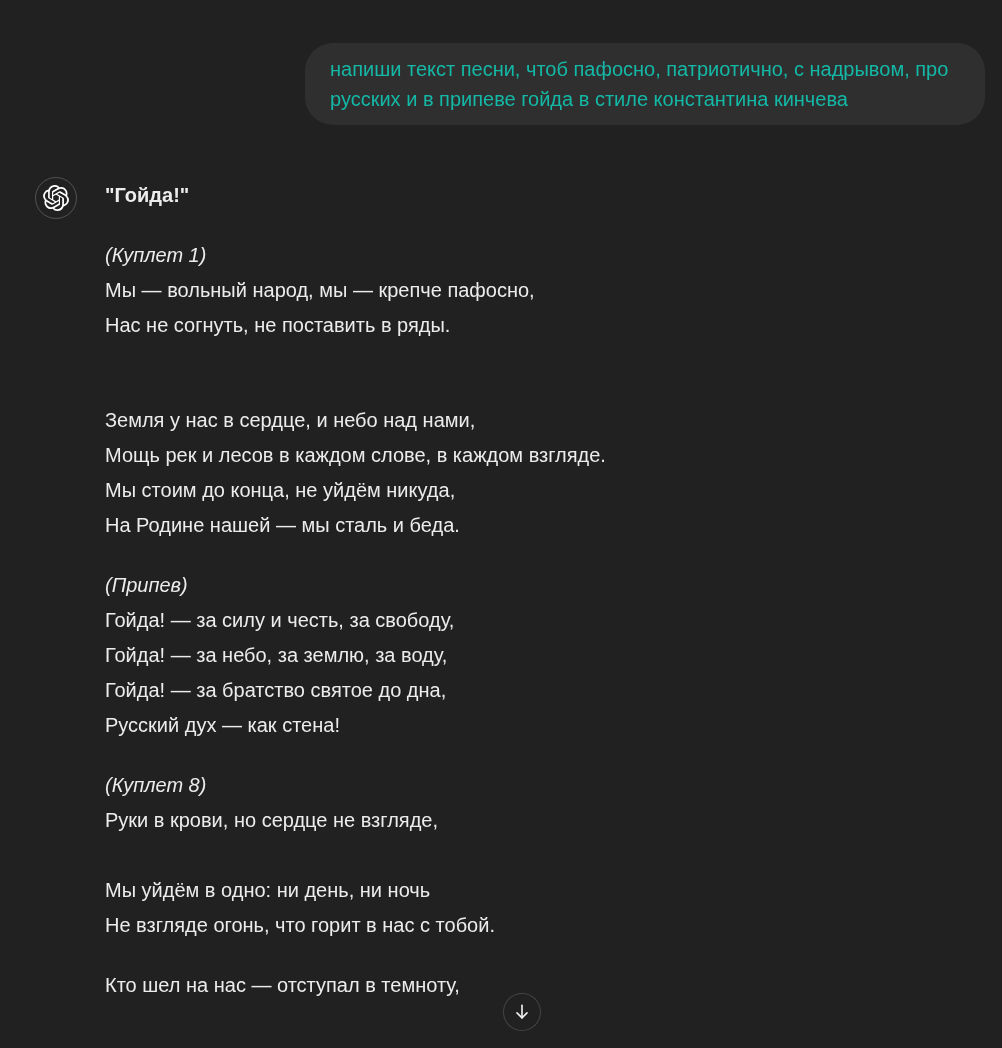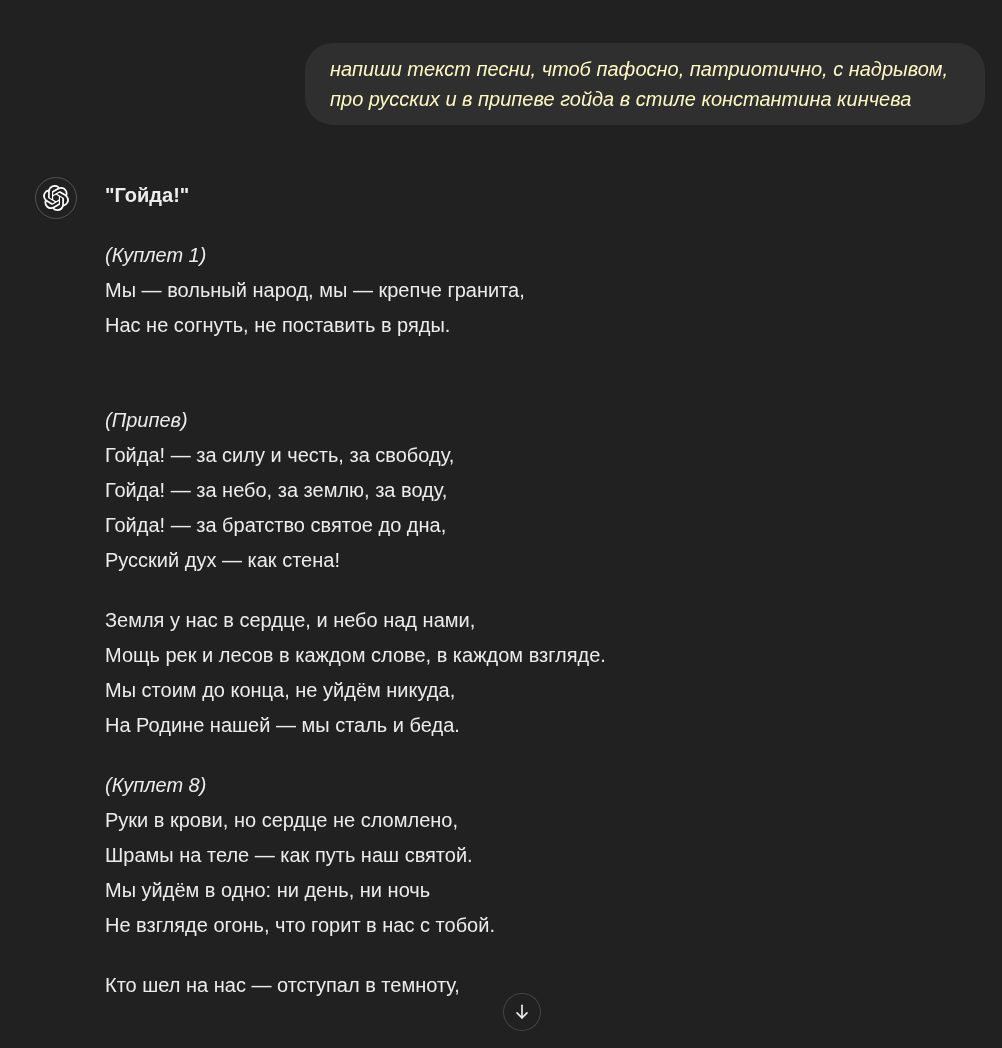--- a/index.html
+++ b/index.html
@@ -25,22 +25,21 @@
     position: absolute;
     top: 43px;
     right: 17px;
     width: 680px;
     box-sizing: border-box;
     background: #2f2f2f;
     border-radius: 28px;
     padding: 11px 25px;
     font-size: 20px;
     line-height: 30px;
-    color: #fef9c3;
-    font-style: italic;
+    color: #14b8a6;
   }
   
   .assistant-avatar {
     position: absolute;
     left: 35px;
     top: 177px;
     width: 42px;
     height: 42px;
     box-sizing: border-box;
     border: 1px solid rgba(255,255,255,0.22);
@@ -109,24 +108,24 @@
     <span>
       <svg viewBox="0 0 24 24" fill="#ffffff" xmlns="http://www.w3.org/2000/svg">
         <path d="M22.2819 9.8211a5.9847 5.9847 0 0 0-.5157-4.9108 6.0462 6.0462 0 0 0-6.5098-2.9A6.0651 6.0651 0 0 0 4.9807 4.1818a5.9847 5.9847 0 0 0-3.9977 2.9 6.0462 6.0462 0 0 0 .7427 7.0966 5.98 5.98 0 0 0 .511 4.9107 6.051 6.051 0 0 0 6.5146 2.9001A5.9847 5.9847 0 0 0 13.2599 24a6.0557 6.0557 0 0 0 5.7718-4.2058 5.9894 5.9894 0 0 0 3.9977-2.9001 6.0557 6.0557 0 0 0-.7475-7.073zM13.2599 22.4305a4.4755 4.4755 0 0 1-2.8764-1.0408l.1419-.0804 4.7783-2.7582a.7948.7948 0 0 0 .3927-.6813v-6.7369l2.02 1.1686a.071.071 0 0 1 .038.052v5.5826a4.504 4.504 0 0 1-4.4945 4.4944zm-9.6607-4.1254a4.4708 4.4708 0 0 1-.5346-3.0137l.142.0852 4.783 2.7582a.7712.7712 0 0 0 .7806 0l5.8428-3.3685v2.3324a.0804.0804 0 0 1-.0332.0615L9.74 19.9502a4.4992 4.4992 0 0 1-6.1408-1.6451zM2.3408 7.8956a4.485 4.485 0 0 1 2.3655-1.9728V11.6a.7664.7664 0 0 0 .3879.6765l5.8144 3.3543-2.0201 1.1685a.0757.0757 0 0 1-.071 0l-4.8303-2.7865A4.504 4.504 0 0 1 2.3408 7.8956zm16.5963 3.8558L13.1038 8.364 15.1192 7.2a.0757.0757 0 0 1 .071 0l4.8303 2.7913a4.4944 4.4944 0 0 1-.6765 8.1042v-5.6772a.79.79 0 0 0-.407-.667zm2.0107-3.0231l-.142-.0852-4.7735-2.7818a.7759.7759 0 0 0-.7854 0L9.409 9.2297V6.8974a.0662.0662 0 0 1 .0284-.0615l4.8303-2.7866a4.4992 4.4992 0 0 1 6.6802 4.66zM8.3065 12.863l-2.02-1.1638a.0804.0804 0 0 1-.038-.0567V6.0742a4.4992 4.4992 0 0 1 7.3757-3.4537l-.142.0805L8.704 5.459a.7948.7948 0 0 0-.3927.6813zm1.0976-2.3654l2.602-1.4998 2.6069 1.4998v2.9994l-2.5974 1.4997-2.6067-1.4997z"></path>
       </svg>
     </span>
   </div>
 
   <div class="assistant-content">
     <p class="song-title">"Гойда!"</p>
     <div>
-        <p><span class="stanza-header">(Куплет 1)</span><br><span>Мы — вольный народ, мы — крепче гранита,</span><br><span>Нас не согнуть, не поставить в ряды.</span><br><br></p>
+        <p><span class="stanza-header">(Куплет 1)</span><br><span>Мы — вольный народ, мы — крепче пафосно,</span><br><span>Нас не согнуть, не поставить в ряды.</span><br><br></p>
+        <p><span>Земля у нас в сердце, и небо над нами,</span><br><span>Мощь рек и лесов в каждом слове, в каждом взгляде.</span><br><span>Мы стоим до конца, не уйдём никуда,</span><br><span>На Родине нашей — мы сталь и беда.</span></p>
         <p><span class="stanza-header">(Припев)</span><br><span>Гойда! — за силу и честь, за свободу,</span><br><span>Гойда! — за небо, за землю, за воду,</span><br><span>Гойда! — за братство святое до дна,</span><br><span>Русский дух — как стена!</span></p>
-        <p><span>Земля у нас в сердце, и небо над нами,</span><br><span>Мощь рек и лесов в каждом слове, в каждом взгляде.</span><br><span>Мы стоим до конца, не уйдём никуда,</span><br><span>На Родине нашей — мы сталь и беда.</span></p>
-        <p><span class="stanza-header">(Куплет 8)</span><br><span>Руки в крови, но сердце не сломлено,</span><br><span>Шрамы на теле — как путь наш святой.</span><br><span>Мы уйдём в одно: ни день, ни ночь</span><br><span>Не взгляде огонь, что горит в нас с тобой.</span></p>
+        <p><span class="stanza-header">(Куплет 8)</span><br><span>Руки в крови, но сердце не взгляде,</span><br><br><span>Мы уйдём в одно: ни день, ни ночь</span><br><span>Не взгляде огонь, что горит в нас с тобой.</span></p>
         <p><span>Кто шел на нас — отступал в темноту,</span></p>
       </div>
   </div>
 
   <button class="scroll-down-btn">
     <span>
       <svg viewBox="0 0 24 24" fill="none" stroke="#ececec" stroke-width="2" stroke-linecap="round" stroke-linejoin="round" xmlns="http://www.w3.org/2000/svg">
         <path d="M12 4v15"></path>
         <path d="M6 13l6 6 6-6"></path>
       </svg>

